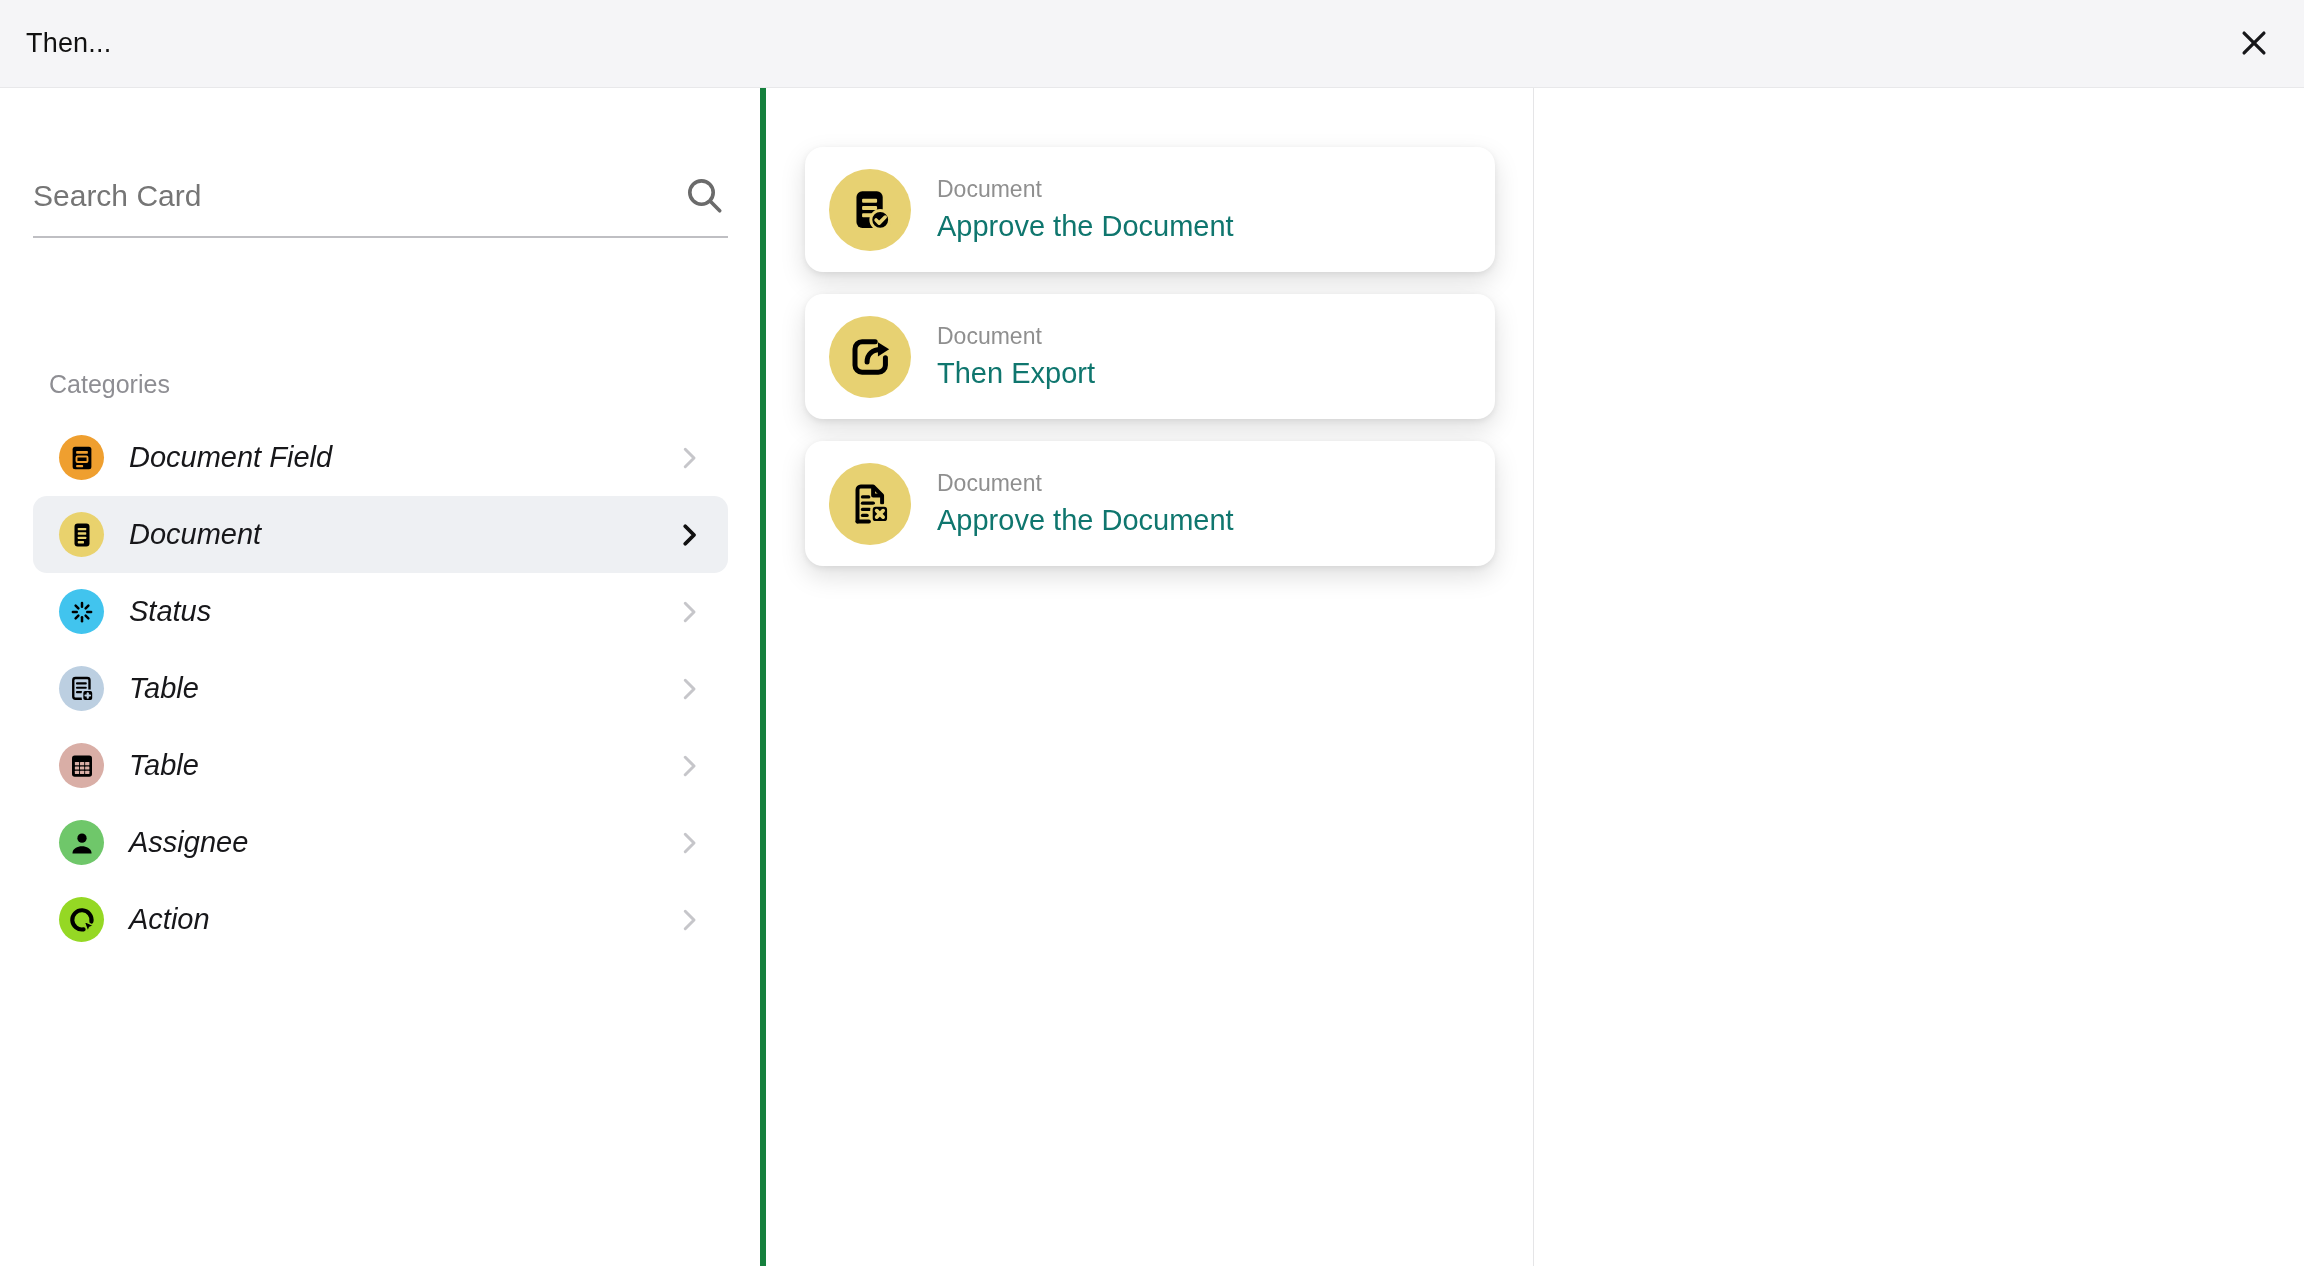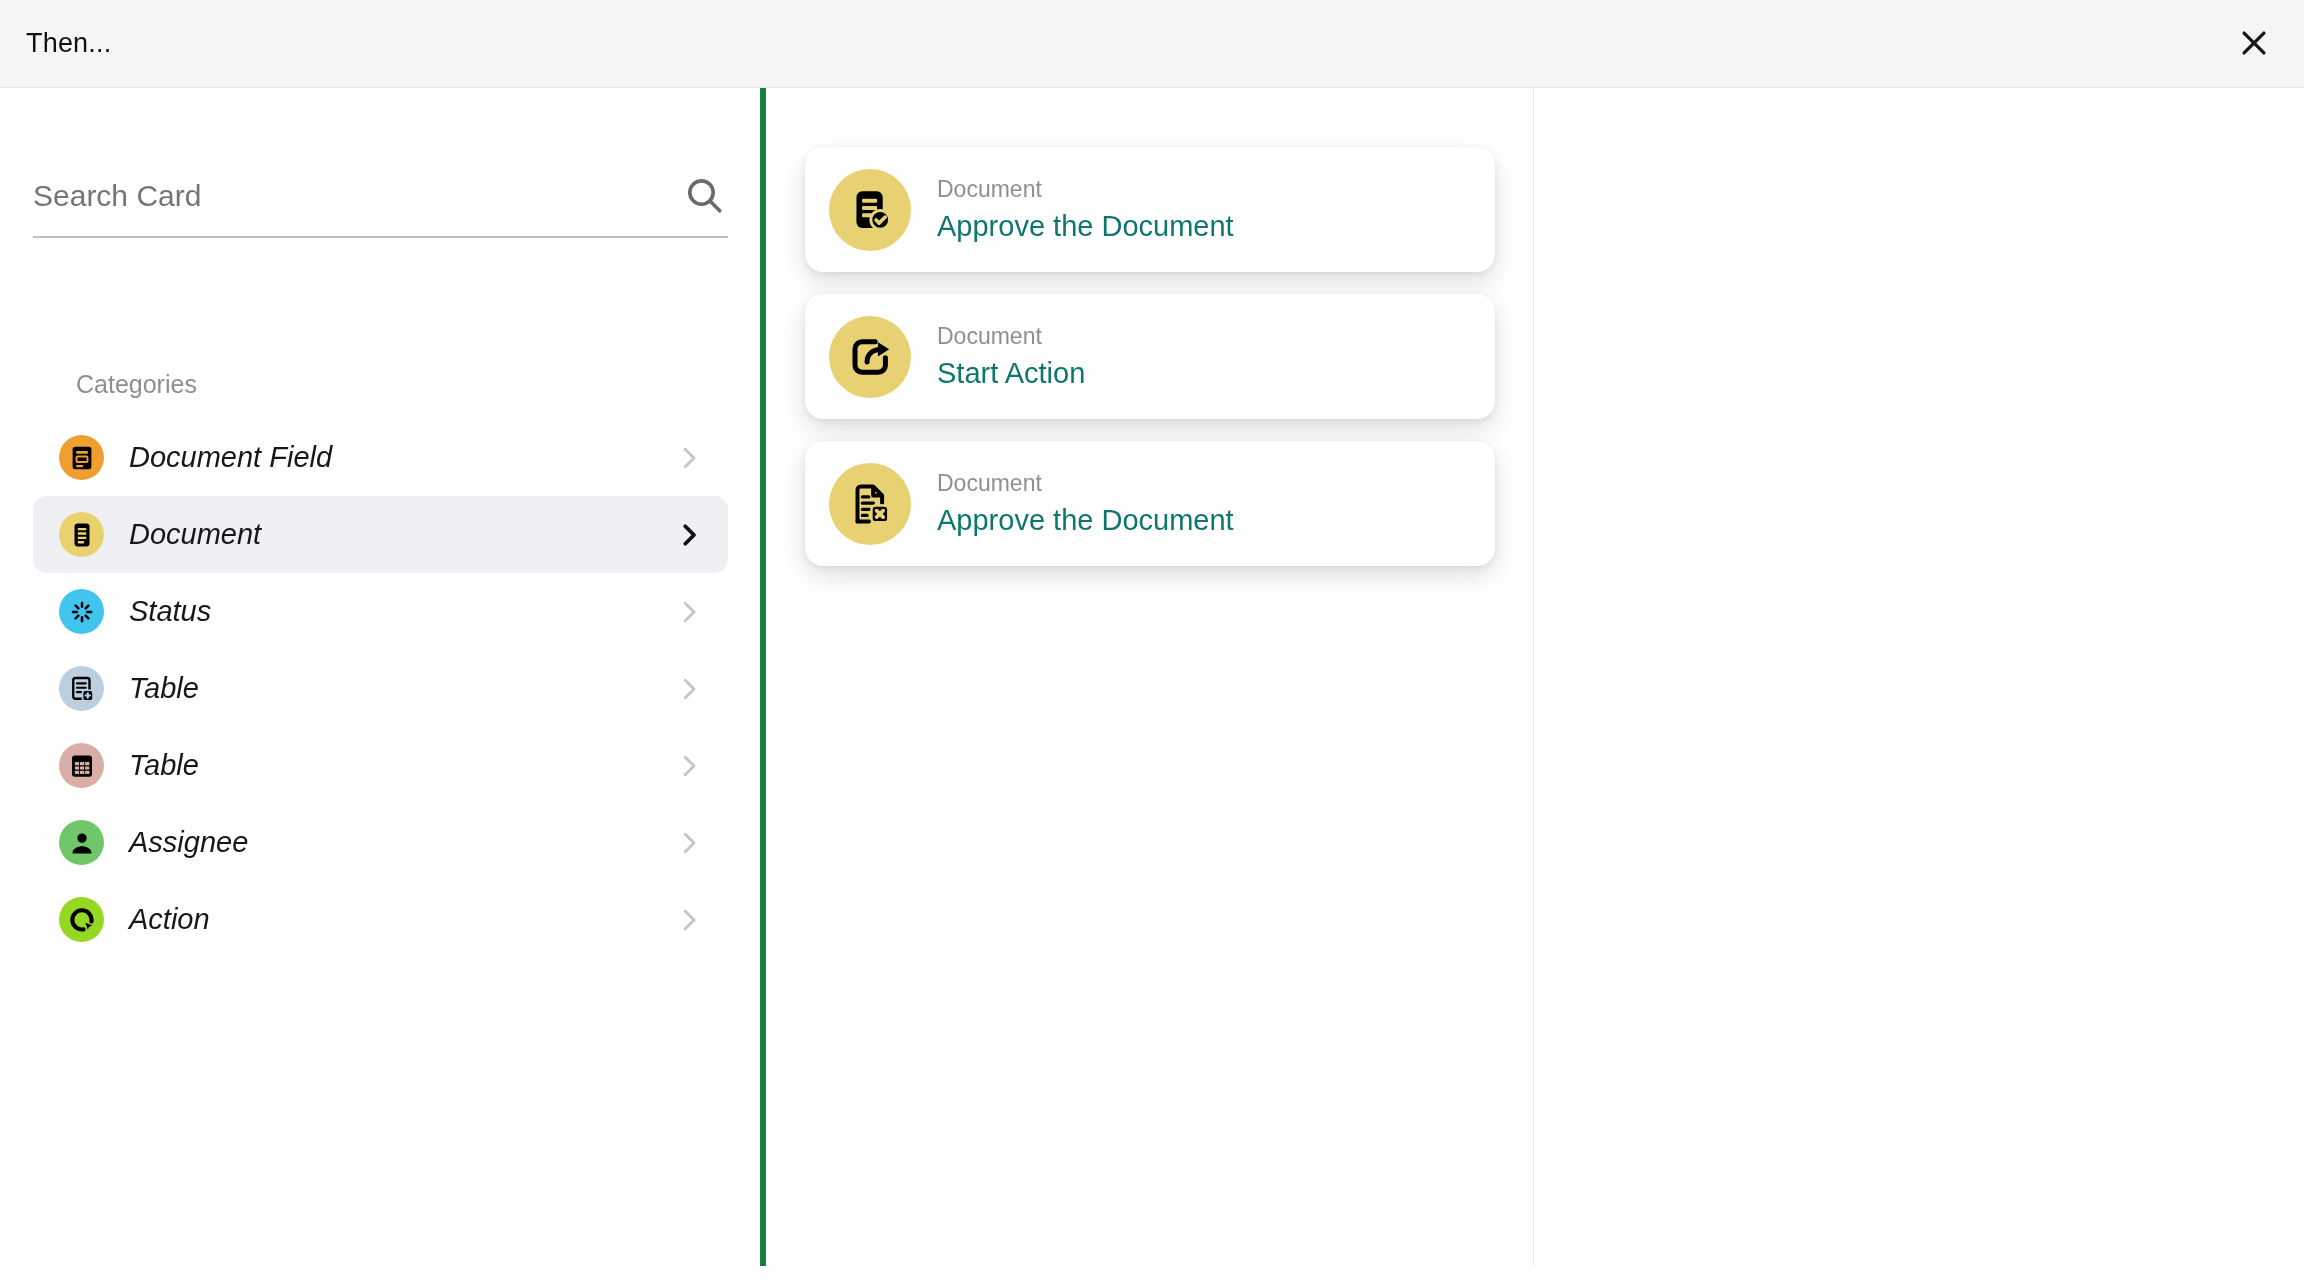--- a/index.html
+++ b/index.html
@@ -29,21 +29,21 @@
   .search-wrap { position:absolute; left:33px; top:70px; width:695px; height:80px; border-bottom:2px solid #bfbfc3; }
   .search-input {
     width:620px; height:76px; border:none; outline:none; font-size:30px; color:#333;
     font-family:"Liberation Sans", sans-serif; background:transparent;
   }
   .search-input::placeholder { color:#757575; opacity:1; }
   .search-icon-btn { position:absolute; right:0; top:14px; width:48px; height:48px; border:none; background:none; cursor:pointer; padding:0; }
   .search-icon-btn svg { width:46px; height:46px; }
 
   
-  .section-label { position:absolute; left:49px; top:282px; font-size:25px; color:#8e8e93;margin-left:27px; }
+  .section-label { position:absolute; left:49px; top:282px; font-size:25px; color:#8e8e93; }
   .cat-list { position:absolute; left:33px; top:331px; width:695px; }
   .cat-row {
     height:77px; display:flex; align-items:center; border-radius:14px;
     padding:0 22px 0 26px; cursor:pointer; position:relative;
   }
   .cat-row.selected { background:#eef0f3; }
   .icon-circle {
     width:45px; height:45px; border-radius:50%; flex:0 0 auto;
     display:flex; align-items:center; justify-content:center;
   }
@@ -273,21 +273,21 @@
             <span>
               <svg viewBox="0 0 24 24" fill="none">
                 <path d="M14.5,4.7 H8.2 A3.4,3.4 0 0 0 4.8,8.1 v7.8 a3.4,3.4 0 0 0 3.4,3.4 h7.8 a3.4,3.4 0 0 0 3.4,-3.4 V12.4" stroke="#000" stroke-width="2.4" stroke-linecap="round"></path>
                 <path d="M10.6,14.4 C10.6,10.6 13.2,8.5 17.2,8.4" stroke="#000" stroke-width="2.4" stroke-linecap="round"></path>
                 <path d="M15.8,4.9 L21.2,8.3 L15.8,11.8 Z" fill="#000"></path>
               </svg>
             </span>
           </div>
     <div class="card-text">
       <div class="card-category">Document</div>
-      <div class="card-title">Start Action</div>
+      <div class="card-title">Then Export</div>
     </div>
   </div>
         <div class="action-card">
     <div class="card-circle" style="background: rgb(231, 209, 114); color: rgb(231, 209, 114);">
             <span>
               <svg viewBox="0 0 24 24" fill="none">
                 <path d="M6,20.4 V5.2 A1.6,1.6 0 0 1 7.6,3.6 H13.5 L17.8,7.9 V11.5" stroke="#000" stroke-width="1.9" stroke-linejoin="round" stroke-linecap="round"></path>
                 <path d="M13.5,3.9 V7.9 H17.8" stroke="#000" stroke-width="1.9" stroke-linejoin="round"></path>
                 <path d="M6,20.4 H11.5" stroke="#000" stroke-width="1.9" stroke-linecap="round"></path>
                 <g stroke="#000" stroke-width="1.6" stroke-linecap="round">

